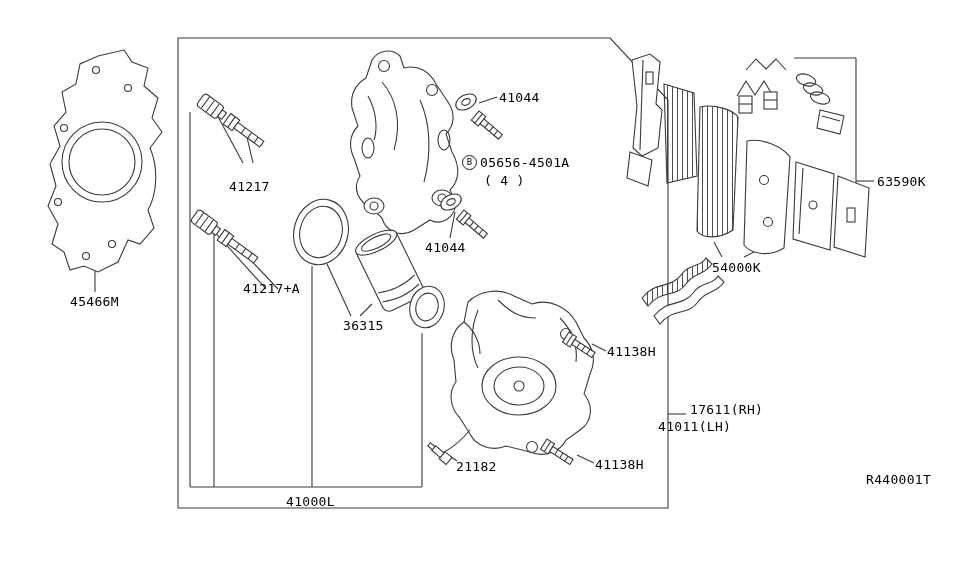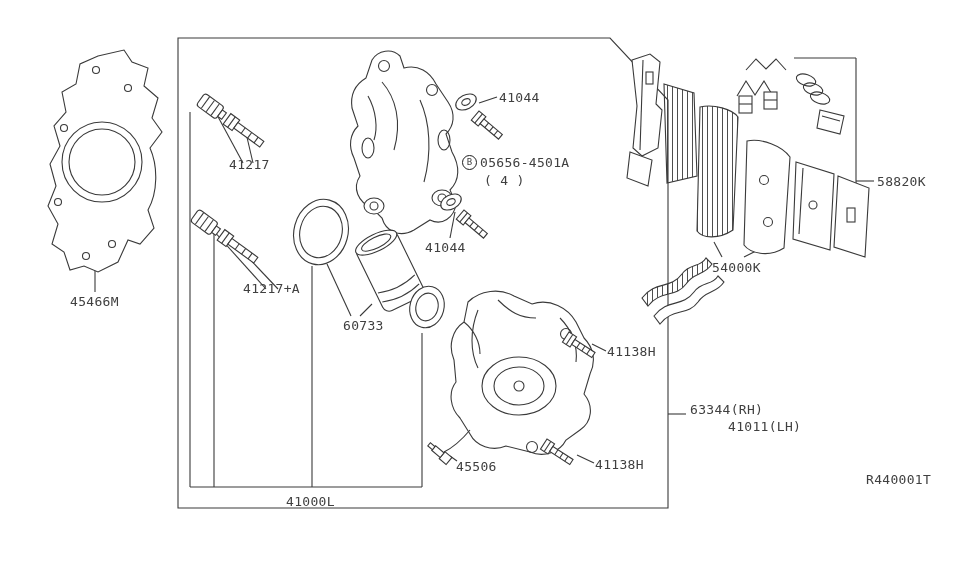--- a/index.html
+++ b/index.html
@@ -1,19 +1,19 @@
 <!DOCTYPE html>
 <html><head>
 <meta charset="utf-8">
 <style>
   html,body{margin:0;padding:0;background:#fff;}
   .canvas{position:relative;width:975px;height:566px;background:#fff;overflow:hidden;
           font-family:"DejaVu Sans Mono","Liberation Mono",monospace;}
   .canvas svg{position:absolute;left:0;top:0;}
-  .lbl{position:absolute;font-size:13px;line-height:15px;color:#404040;letter-spacing:.3px;white-space:pre;}
+  .lbl{position:absolute;font-size:13px;line-height:15px;color:#000000;letter-spacing:.3px;white-space:pre;}
   .spec-row{display:flex;align-items:center;gap:3px;}
   .circ{display:inline-flex;width:13px;height:13px;border:1.2px solid #1e1e1e;border-radius:50%;
         font-size:9px;align-items:center;justify-content:center;flex:0 0 auto;}
   svg .ln{stroke:#3a3a3a;stroke-width:1.1;fill:none;}
   svg .part{stroke:#3a3a3a;stroke-width:1.1;fill:#ffffff;}
   svg .hatch{stroke:#3a3a3a;stroke-width:1.1;fill:url(#hatchV);}
 </style>
 </head>
 <body>
 
@@ -228,34 +228,34 @@
     <g>
       <path class="hatch" d="M 642,298 C 656,280 670,290 682,274 C 690,263 700,268 706,258 L 712,264
         C 704,276 694,272 686,284 C 676,298 660,290 648,306 Z"></path>
       <path class="part" d="M 654,316 C 668,298 682,308 694,292 C 702,281 712,286 718,276 L 724,282
         C 716,294 706,290 698,302 C 688,316 672,308 660,324 Z"></path>
     </g>
   </g>
 </svg>
 
 <div class="lbl" style="left:70px;top:294px">45466M</div>
-<div class="lbl" style="left:229px;top:157px">41217</div>
+<div class="lbl" style="left:229px;top:179px">41217</div>
 <div class="lbl" style="left:243px;top:281px">41217+A</div>
-<div class="lbl" style="left:343px;top:318px">60733</div>
+<div class="lbl" style="left:343px;top:318px">36315</div>
 <div class="lbl" style="left:499px;top:90px">41044</div>
 <div class="lbl" style="left:425px;top:240px">41044</div>
 
 <div class="lbl spec-row" style="left:462px;top:155px">
   <span class="circ">B</span><span>05656-4501A</span>
 </div>
 <div class="lbl" style="left:484px;top:173px">( 4 )</div>
 
 <div class="lbl" style="left:607px;top:344px">41138H</div>
 <div class="lbl" style="left:595px;top:457px">41138H</div>
-<div class="lbl" style="left:456px;top:459px">45506</div>
+<div class="lbl" style="left:456px;top:459px">21182</div>
 <div class="lbl" style="left:286px;top:494px">41000L</div>
 <div class="lbl" style="left:712px;top:260px">54000K</div>
-<div class="lbl" style="left:877px;top:174px">58820K</div>
-<div class="lbl" style="left:690px;top:402px">63344(RH)</div>
-<div class="lbl" style="left:728px;top:419px">41011(LH)</div>
+<div class="lbl" style="left:877px;top:174px">63590K</div>
+<div class="lbl" style="left:690px;top:402px">17611(RH)</div>
+<div class="lbl" style="left:658px;top:419px">41011(LH)</div>
 <div class="lbl" style="left:866px;top:472px">R440001T</div>
 
 </div>
 
 </body></html>

